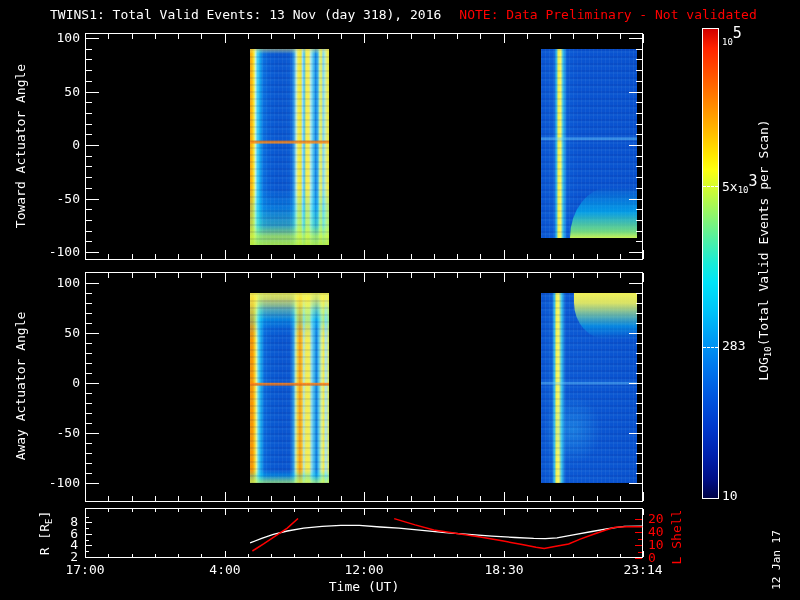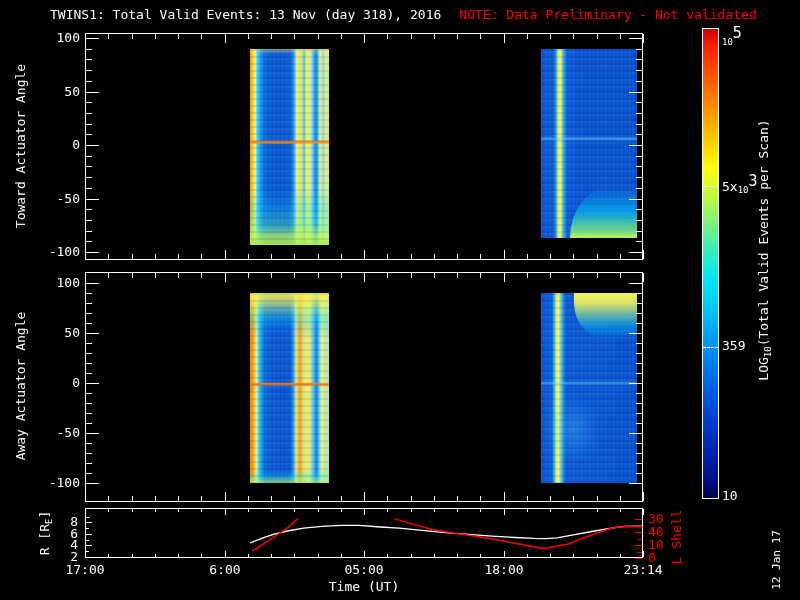--- a/index.html
+++ b/index.html
@@ -336,45 +336,45 @@
       <div class="ylab" style="left: 30px; top: 244px; width: 50px;">-100</div>
       <div class="ylab" style="left: 30px; top: 275px; width: 50px;">100</div>
       <div class="ylab" style="left: 30px; top: 325px; width: 50px;">50</div>
       <div class="ylab" style="left: 30px; top: 375px; width: 50px;">0</div>
       <div class="ylab" style="left: 30px; top: 425px; width: 50px;">-50</div>
       <div class="ylab" style="left: 30px; top: 475px; width: 50px;">-100</div>
       <div class="ylab" style="left: 52px; top: 514px; width: 26px;">8</div>
       <div class="ylab" style="left: 52px; top: 526px; width: 26px;">6</div>
       <div class="ylab" style="left: 52px; top: 537px; width: 26px;">4</div>
       <div class="ylab" style="left: 52px; top: 549px; width: 26px;">2</div>
-      <div class="llab" style="left: 648px; top: 511px; width: 34px;">30</div>
+      <div class="llab" style="left: 648px; top: 511px; width: 34px;">20</div>
       <div class="llab" style="left: 648px; top: 524px; width: 34px;">40</div>
       <div class="llab" style="left: 648px; top: 537px; width: 34px;">10</div>
       <div class="llab" style="left: 648px; top: 550px; width: 34px;">0</div>
       <div class="xlab" style="left: 55px; top: 562px; width: 60px;">17:00</div>
-      <div class="xlab" style="left: 195px; top: 562px; width: 60px;">6:00</div>
-      <div class="xlab" style="left: 334px; top: 562px; width: 60px;">05:00</div>
-      <div class="xlab" style="left: 474px; top: 562px; width: 60px;">18:00</div>
+      <div class="xlab" style="left: 195px; top: 562px; width: 60px;">4:00</div>
+      <div class="xlab" style="left: 334px; top: 562px; width: 60px;">12:00</div>
+      <div class="xlab" style="left: 474px; top: 562px; width: 60px;">18:30</div>
       <div class="xlab" style="left: 613px; top: 562px; width: 60px;">23:14</div>
     </div>
 
   <div class="rot" style="left:-98px;top:137px;width:240px;height:18px;">Toward Actuator Angle</div>
   <div class="rot" style="left:-98px;top:377px;width:240px;height:18px;">Away Actuator Angle</div>
   <div class="rot" id="r-axis-title" style="left:-15px;top:525px;width:120px;height:16px;"><span>R [R</span><span class="sub">E</span><span>]</span></div>
   <div class="rot red" style="left:617px;top:529px;width:120px;height:16px;">L Shell</div>
 
   <div class="xlab" style="left:304px;top:579px;width:120px;">Time (UT)</div>
 
   <div id="colorbar"></div>
   <div id="cb-extras">
       <div class="cb-label" style="top: 29px;"><span></span><span class="cb-base">10</span><span class="cb-exp">5</span></div>
       <div class="cb-dash" style="top: 186px;"></div>
       <div class="cb-label" style="top: 177px;"><span>5x</span><span class="cb-base">10</span><span class="cb-exp">3</span></div>
       <div class="cb-dash" style="top: 347px;"></div>
-      <div class="cb-label" style="top: 338px;">359</div>
+      <div class="cb-label" style="top: 338px;">283</div>
       <div class="cb-label" style="top: 488px;">10</div>
     </div>
   <div class="rot" id="cb-title" style="left:565px;top:241px;width:400px;height:18px;"><span>LOG</span><span class="sub">10</span><span>(Total Valid Events per Scan)</span></div>
 
   <div class="rot small" style="left:717px;top:553px;width:120px;height:14px;">12 Jan 17</div>
 
   <svg id="lines-svg" width="800" height="600">
     <polyline id="r-line" fill="none" stroke-width="1.3" stroke="#ffffff" points="250.1,542.9 261.7,538.4 273.3,534.4 287.3,531.0 303.6,528.1 322.1,526.4 340.8,525.3 359.4,525.3 380.3,527.0 398.9,528.1 422.1,530.4 445.4,532.7 468.6,534.4 491.9,536.1 515.1,537.5 533.7,538.4 545.4,538.6 557.0,537.8 573.3,534.9 591.9,531.5 608.1,528.7 624.4,526.4 642.3,526.1"></polyline>
     <polyline id="l-line-1" fill="none" stroke-width="1.5" stroke="#ff0000" points="252.4,551.0 264.0,543.7 275.6,535.9 287.3,528.1 298.0,518.5"></polyline>
     <polyline id="l-line-2" fill="none" stroke-width="1.5" stroke="#ff0000" points="394.2,518.6 415.1,524.9 433.8,530.0 457.0,533.6 480.3,536.9 503.5,541.1 522.1,544.4 536.0,547.3 544.2,548.6 554.6,546.6 568.6,544.0 580.2,539.1 594.2,534.0 605.8,530.0 615.1,527.3 626.7,526.8 642.3,526.8"></polyline>

